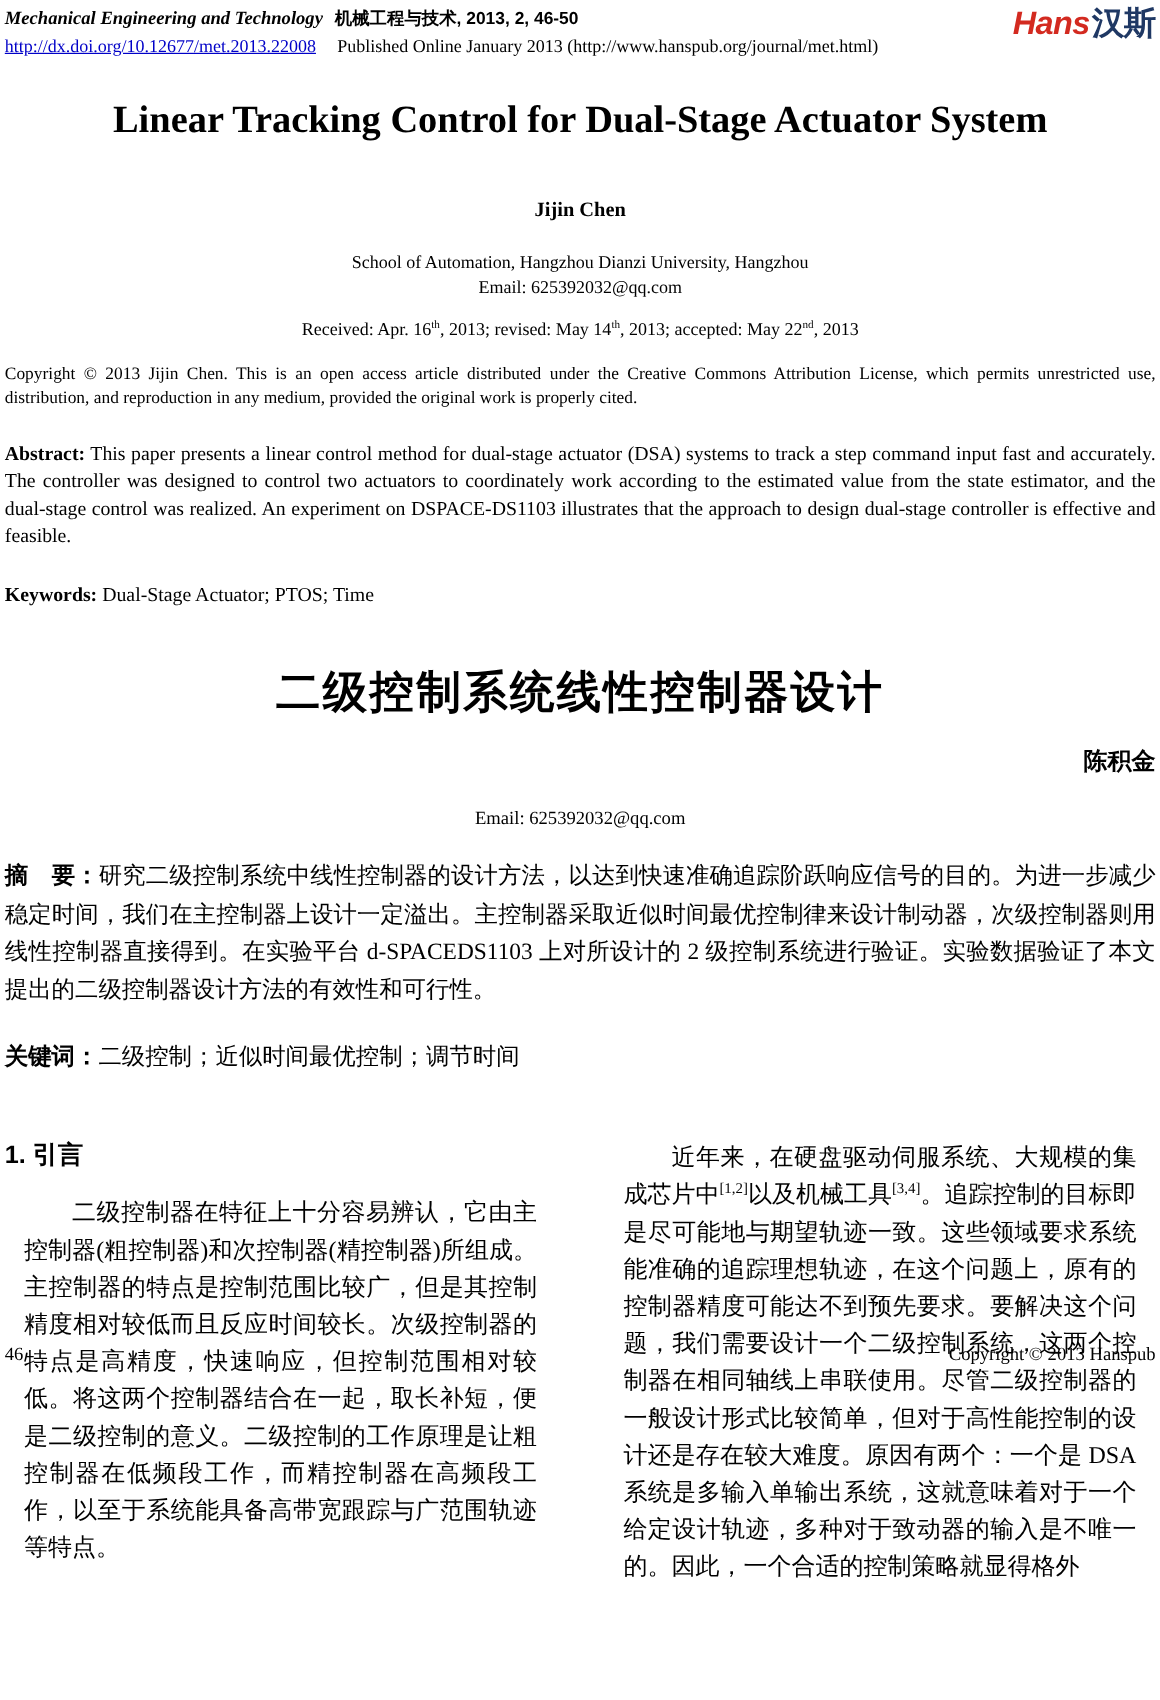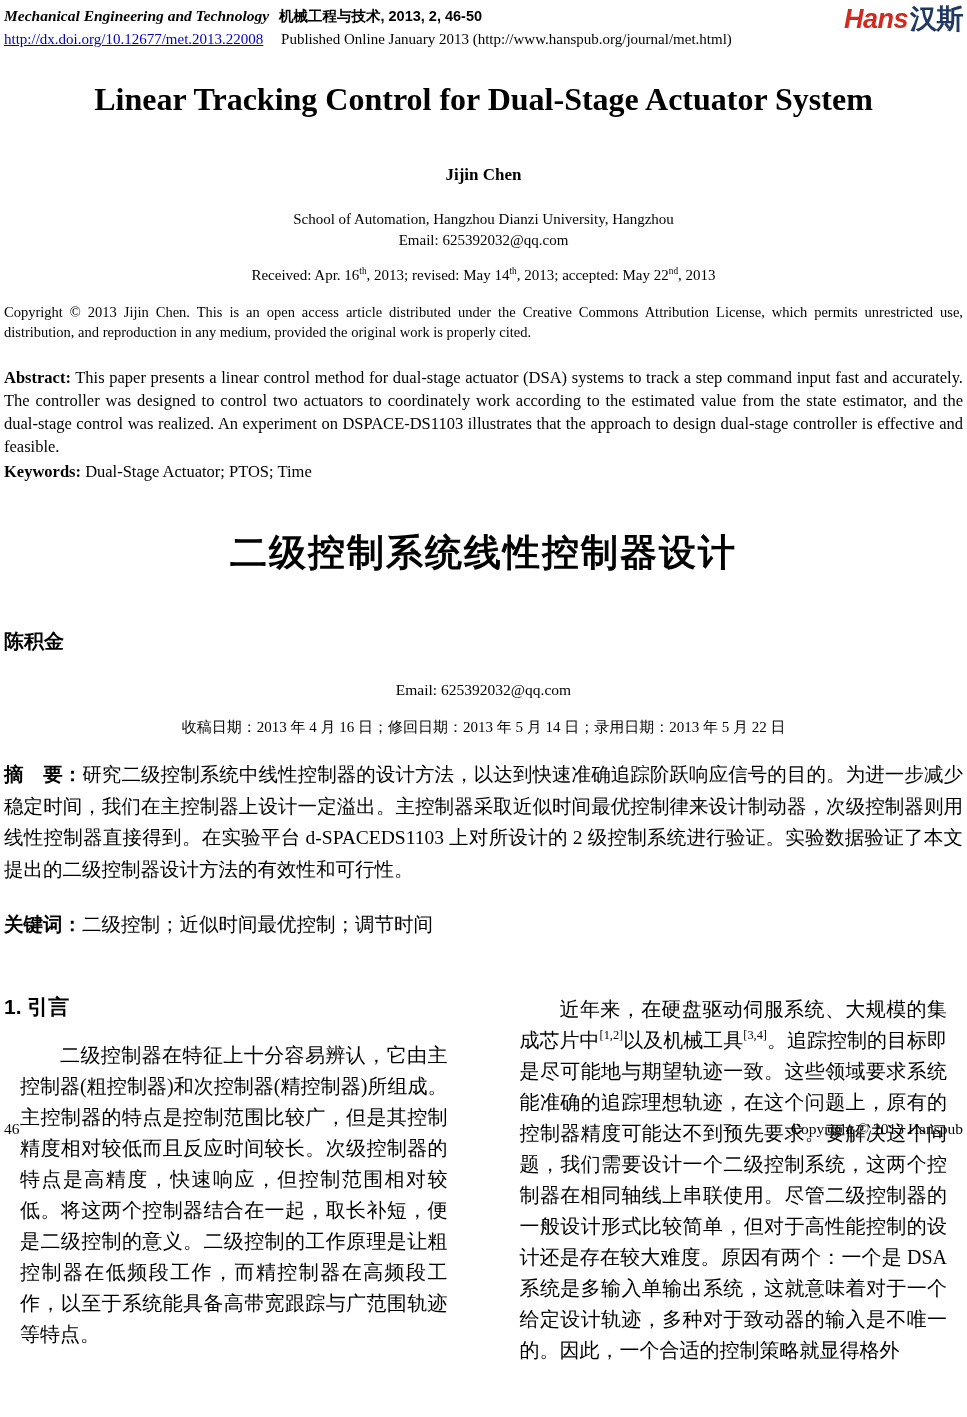--- a/index.html
+++ b/index.html
@@ -35,26 +35,26 @@
   .logo-zh{color:var(--hans_navy);font-family:"Liberation Sans","DejaVu Sans",sans-serif;margin-left:2px;}
 
   
   .title-en{margin-top:30px;text-align:center;font-size:32px;line-height:40px;font-weight:bold;white-space:nowrap;}
   .author-en{margin-top:46px;text-align:center;font-size:17px;font-weight:bold;}
   .affil-block{margin-top:24px;text-align:center;font-size:15px;line-height:21px;}
   .received{margin-top:16px;text-align:center;font-size:15px;}
   .copyright-note{margin-top:18px;font-size:14.5px;line-height:20px;text-align:justify;}
   .abstract{margin-top:24px;font-size:16.5px;line-height:23px;text-align:justify;}
   .abstract b,.kw b{font-weight:bold;}
-  .kw{margin-top:4px;font-size:16.5px;}
+  .kw{margin-top:28px;font-size:16.5px;}
 
   
   .title-zh{margin-top:48px;text-align:center;font-size:37px;line-height:46px;font-weight:bold;
             font-family:"Liberation Sans","DejaVu Sans",sans-serif;letter-spacing:2px;}
-  .author-zh{margin-top:52px;text-align:left;font-size:20px;font-weight:bold;}
+  .author-zh{margin-top:21px;text-align:right;font-size:20px;font-weight:bold;}
   .affil-zh-block{margin-top:24px;text-align:center;font-size:15.5px;line-height:21px;}
   .dates-zh{margin-top:18px;text-align:center;font-size:15px;}
   .abstract-zh{margin-top:22px;font-size:19.5px;line-height:31.5px;text-align:justify;}
   .zh-label{font-weight:bold;font-family:"Liberation Sans","DejaVu Sans",sans-serif;}
   .kw-zh{margin-top:26px;font-size:19.5px;}
 
   
   .body-cols{display:flex;gap:40px;margin-top:56px;}
   .col{flex:1 1 0;min-width:0;}
   .sec-heading{font-size:21px;line-height:26px;font-weight:bold;
@@ -110,21 +110,20 @@
   </div>
 
   <div class="title-zh">二级控制系统线性控制器设计</div>
 
   <div class="author-zh">陈积金</div>
 
   <div class="affil-zh-block">
     <div>Email: 625392032@qq.com</div>
   </div>
 
-  <div class="dates-zh">收稿日期：2013 年 4 月 16 日；修回日期：2013 年 5 月 14 日；录用日期：2013 年 5 月 22 日</div>
 
   <div class="abstract-zh">
     <span class="zh-label">摘　要：</span><span>研究二级控制系统中线性控制器的设计方法，以达到快速准确追踪阶跃响应信号的目的。为进一步减少稳定时间，我们在主控制器上设计一定溢出。主控制器采取近似时间最优控制律来设计制动器，次级控制器则用线性控制器直接得到。在实验平台 d-SPACEDS1103 上对所设计的 2 级控制系统进行验证。实验数据验证了本文提出的二级控制器设计方法的有效性和可行性。</span>
   </div>
 
   <div class="kw-zh">
     <span class="zh-label">关键词：</span><span>二级控制；近似时间最优控制；调节时间</span>
   </div>
 
   <div class="body-cols">

